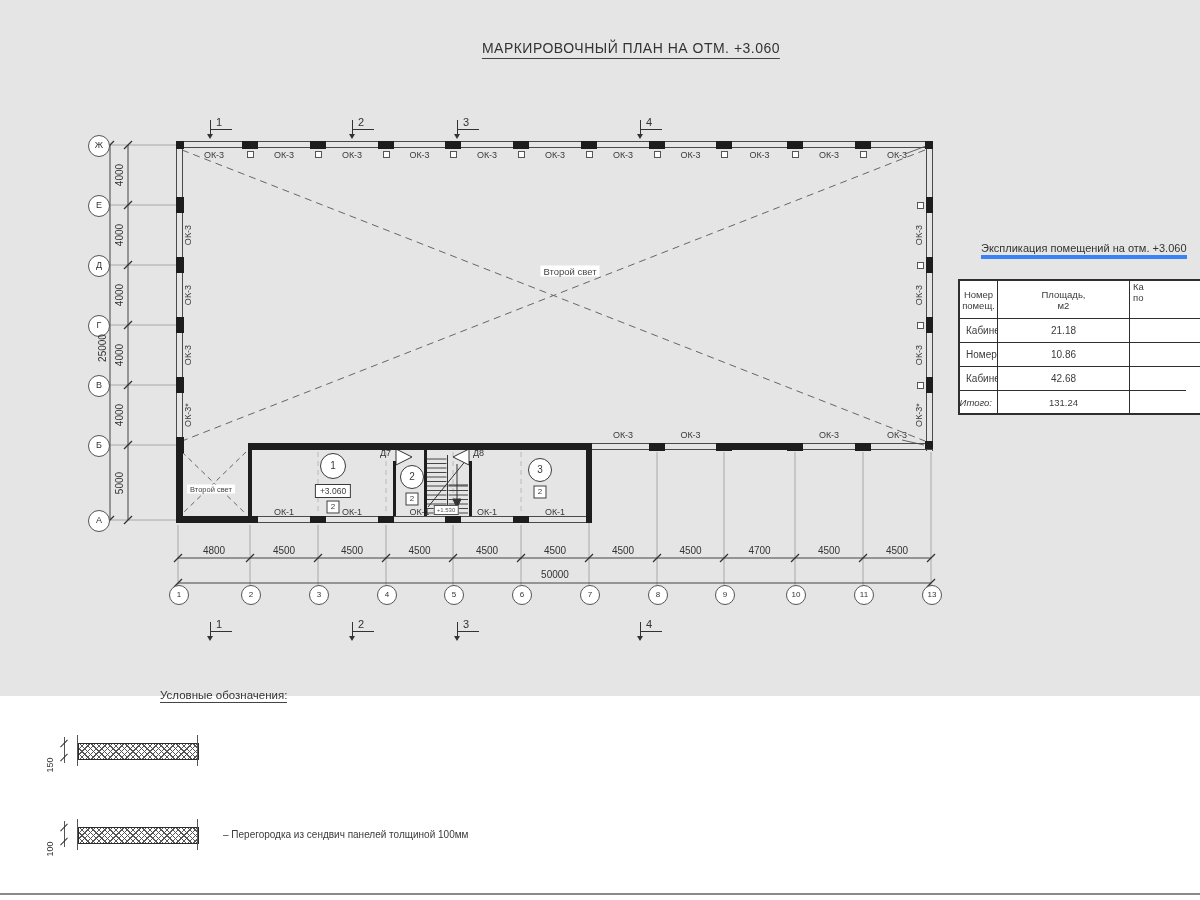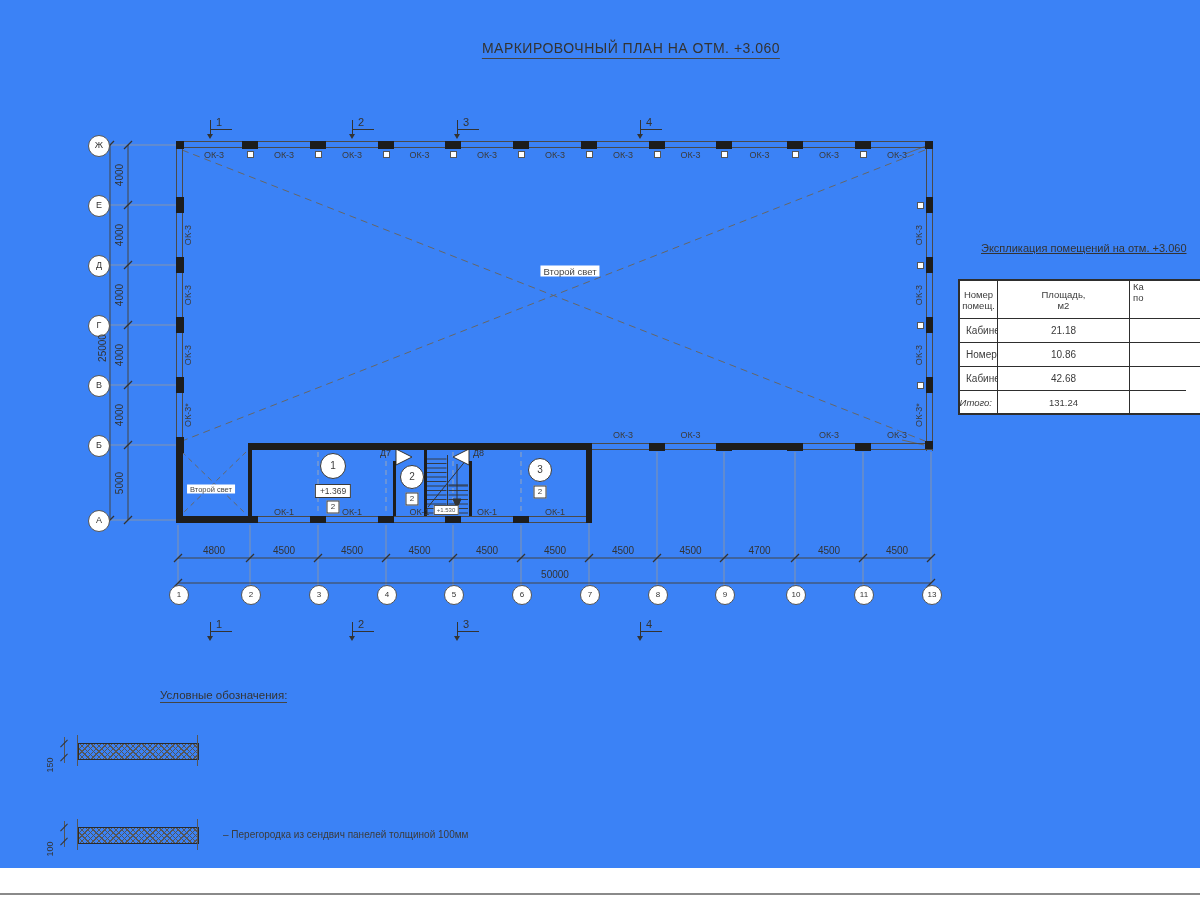--- a/index.html
+++ b/index.html
@@ -1,17 +1,17 @@
 <!DOCTYPE html>
 <html><head>
 <meta charset="utf-8">
 <style>
   html,body{margin:0;padding:0;background:#fff;}
   body{width:1200px;height:900px;overflow:hidden;font-family:"Liberation Sans",sans-serif;color:#3b3b3b;}
-  #canvas{position:relative;width:1200px;height:868px;background:#3b82f6;}
+  #canvas{position:relative;width:1200px;height:696px;background:#e5e5e5;}
   svg.overlay{position:absolute;left:0;top:0;pointer-events:none;}
   .lbl{position:absolute;white-space:nowrap;transform:translateX(-50%);font-size:9px;color:#3b3b3b;}
   .rlbl{position:absolute;white-space:nowrap;transform:translate(-50%,-50%) rotate(-90deg);font-size:9px;color:#3b3b3b;}
   .dim{position:absolute;white-space:nowrap;transform:translateX(-50%);font-size:10px;color:#333;}
   .rdim{position:absolute;white-space:nowrap;transform:translate(-50%,-50%) rotate(-90deg);font-size:10px;color:#333;}
   .bubble{position:absolute;border:1px solid #555;border-radius:50%;background:#fff;text-align:center;color:#333;}
   .bub-col{width:18px;height:18px;line-height:17px;font-size:8px;}
   .bub-row{width:20px;height:20px;line-height:19px;font-size:9px;}
   .pier{position:absolute;background:#1d1d1d;}
   .mtick{position:absolute;width:5px;height:5px;border:1px solid #555;background:#fff;}
@@ -32,21 +32,21 @@
   .smark .d{position:absolute;left:6px;top:0;font-size:11px;color:#333;}
   
   #expl-table{position:absolute;left:958px;top:279px;border:2px solid #2e2e2e;background:#fff;display:grid;grid-template-columns:38px 132px 56px 62px;grid-template-rows:38px 24px 24px 24px 22px;}
   #expl-table .c{border-right:1px solid #2e2e2e;border-bottom:1px solid #2e2e2e;font-size:10px;display:flex;align-items:center;justify-content:center;overflow:hidden;}
   #expl-table .hd{font-size:9.5px;flex-direction:column;line-height:11px;border-bottom:1.6px solid #2e2e2e;}
   #expl-table .nm{justify-content:flex-start;padding-left:6px;}
   #expl-table .tot{justify-content:flex-end;padding-right:5px;font-style:italic;font-size:9.5px;}
   #expl-table .last{border-right:none;}
   #expl-table .bot{border-bottom:none;}
   #expl-table .c4{justify-content:flex-start;padding-left:3px;}
-  .tbl-title{position:absolute;font-size:11px;color:#333;border-bottom:6px solid #3b82f6;padding-bottom:1px;white-space:nowrap;text-decoration:underline;}
+  .tbl-title{position:absolute;font-size:11px;color:#333;border-bottom:4px solid #3b82f6;padding-bottom:1px;white-space:nowrap;}
   
   .legend-title{position:absolute;font-size:11.5px;color:#333;border-bottom:1px solid #444;padding-bottom:1px;white-space:nowrap;}
   .hatch{position:absolute;width:119px;height:15px;border:1px solid #2a2a2a;background:
      repeating-linear-gradient(45deg,transparent 0,transparent 3px,#555 3px,#555 4px),
      repeating-linear-gradient(135deg,transparent 0,transparent 3px,#555 3px,#555 4px);}
   .endln{position:absolute;width:1px;height:31px;background:#555;}
   .leg-text{position:absolute;font-size:10px;color:#3b3b3b;white-space:nowrap;line-height:17px;}
   .leg-dim{position:absolute;transform:translate(-50%,-50%) rotate(-90deg);font-size:9px;color:#333;}
   .leg-dimline{position:absolute;width:1px;background:#555;}
   .leg-slash{position:absolute;width:10px;height:1px;background:#333;transform:rotate(-45deg);}
@@ -166,21 +166,21 @@
   <div class="wall" style="left:469px;top:461px;width:3px;height:55px;"></div>
   <div class="wall" style="left:724px;top:443px;width:71px;height:7px;"></div>
   <div class="wall" style="left:176px;top:141px;width:8px;height:8px;"></div>
   <div class="wall" style="left:925px;top:141px;width:8px;height:8px;"></div>
   <div class="wall" style="left:925px;top:441px;width:8px;height:8px;"></div>
 
   <div class="svet" style="left:570px;top:271px;">Второй свет</div>
   <div class="svet svet-small" style="left:211px;top:489px;">Второй свет</div>
 
   <div class="room-circle" style="left:333px;top:466px;">1</div>
-  <div class="level-box" style="left:333px;top:491px;">+1.369</div>
+  <div class="level-box" style="left:333px;top:491px;">+3.060</div>
   <div class="badge" style="left:333px;top:507px;">2</div>
   <div class="room-circle" style="left:412px;top:477px;width:22px;height:22px;line-height:21px;">2</div>
   <div class="badge" style="left:412px;top:499px;">2</div>
   <div class="room-circle" style="left:540px;top:470px;width:22px;height:22px;line-height:21px;">3</div>
   <div class="badge" style="left:540px;top:492px;">2</div>
 
   <div class="door-lbl" style="left:380px;top:448px;">Д7</div>
   <div class="door-lbl" style="left:473px;top:448px;">Д8</div>
 
   <div class="stair-level" style="left:446px;top:505px;">+1.530</div>

